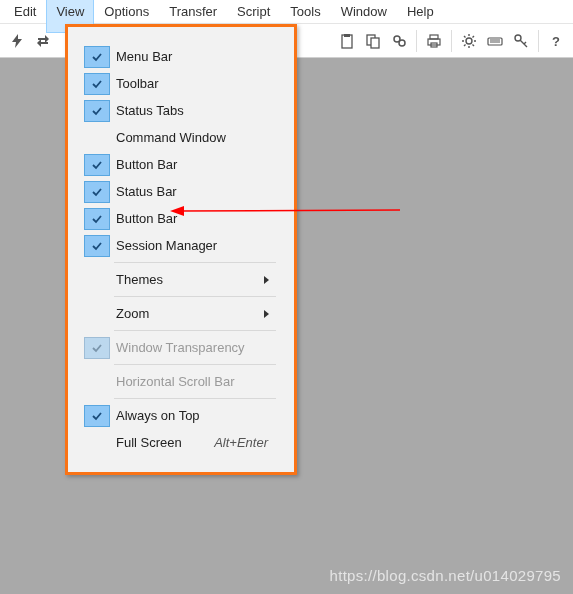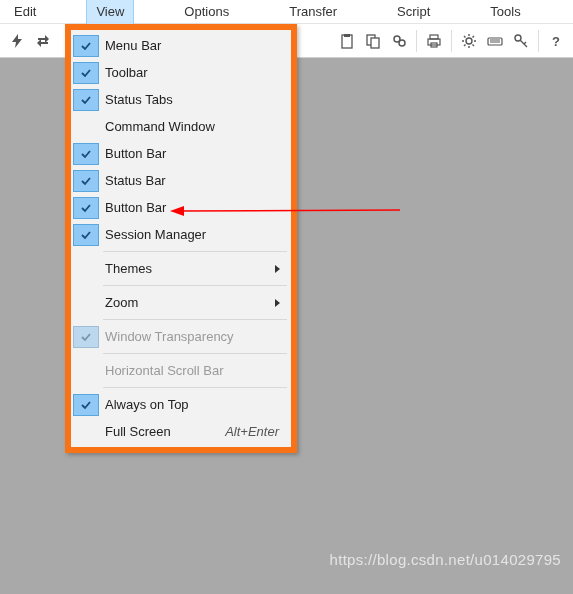--- a/index.html
+++ b/index.html
@@ -1,40 +1,40 @@
 <!DOCTYPE html>
 <html><head>
 <meta charset="utf-8">
 <style>
   * { box-sizing: border-box; margin: 0; padding: 0; font-family: "Segoe UI", Tahoma, sans-serif; font-size: 13px; }
   body { width: 573px; height: 594px; background: #fff; overflow: hidden; position: relative; }
 
-  .menubar { display: flex; align-items: center; height: 24px; background: #fff; border-bottom: 1px solid #e5e5e5; padding: 0 0 0 4px; color: #333; gap: 40px; }
+  .menubar { display: flex; align-items: center; height: 24px; background: #fff; border-bottom: 1px solid #e5e5e5; padding: 0 0 0 4px; color: #333; }
   .menubar-item { padding: 3px 10px; cursor: default; }
   .menubar-item.active { background: #cce8ff; border: 1px solid #99d1ff; padding: 13px 9px; }
 
   .toolbar { display: flex; align-items: center; height: 34px; background: #fff; border-bottom: 1px solid #d0d0d0; padding: 0 6px; gap: 4px; }
   .tb-icon { width: 22px; height: 22px; display: flex; align-items: center; justify-content: center; color: #555; }
   .tb-sep { width: 1px; height: 22px; background: #ddd; margin: 0 2px; }
 
   .workspace { position: absolute; top: 58px; left: 0; right: 0; bottom: 0; background: #a9a9a9; }
 
-  .dropdown { position: absolute; top: 24px; left: 65px; width: 232px; background: #f2f2f2; border: 6px solid #f97316; box-shadow: 2px 2px 4px rgba(0,0,0,0.25); padding: 2px; }
+  .dropdown { position: absolute; top: 24px; left: 65px; width: 232px; background: #f2f2f2; border: 3px solid #f97316; box-shadow: 2px 2px 4px rgba(0,0,0,0.25); padding: 16px; }
   .mi { display: flex; align-items: center; height: 27px; position: relative; }
   .mi-check { width: 26px; height: 22px; display: flex; align-items: center; justify-content: center; margin-right: 4px; }
   .mi-check.on { background: #90c8f6; border: 1px solid #5aa7e0; }
   .mi-check.on.disabled { background: #bcd8ee; border: 1px solid #9fbdd6; }
   .mi-label { flex: 1; color: #222; padding-left: 2px; }
   .mi-label.disabled { color: #9a9a9a; }
   .mi-shortcut { color: #555; padding-right: 10px; font-style: italic; }
   .mi-sub { width: 16px; display: flex; align-items: center; justify-content: center; color: #333; padding-right: 6px; }
   .menu-sep { height: 1px; background: #d8d8d8; margin: 3px 2px 3px 30px; }
 
   .arrow { position: absolute; pointer-events: none; }
-  .watermark { position: absolute; bottom: 26px; right: 12px; color: #e4e4e4; font-size: 15px; letter-spacing: 0.3px; }
+  .watermark { position: absolute; bottom: 10px; right: 12px; color: #e4e4e4; font-size: 15px; letter-spacing: 0.3px; }
 
   svg { display: block; }
 </style>
 </head>
 <body>
 
 <div class="menubar">
   <div class="menubar-item">Edit</div>
   <div class="menubar-item active">View</div>
   <div class="menubar-item">Options</div>

